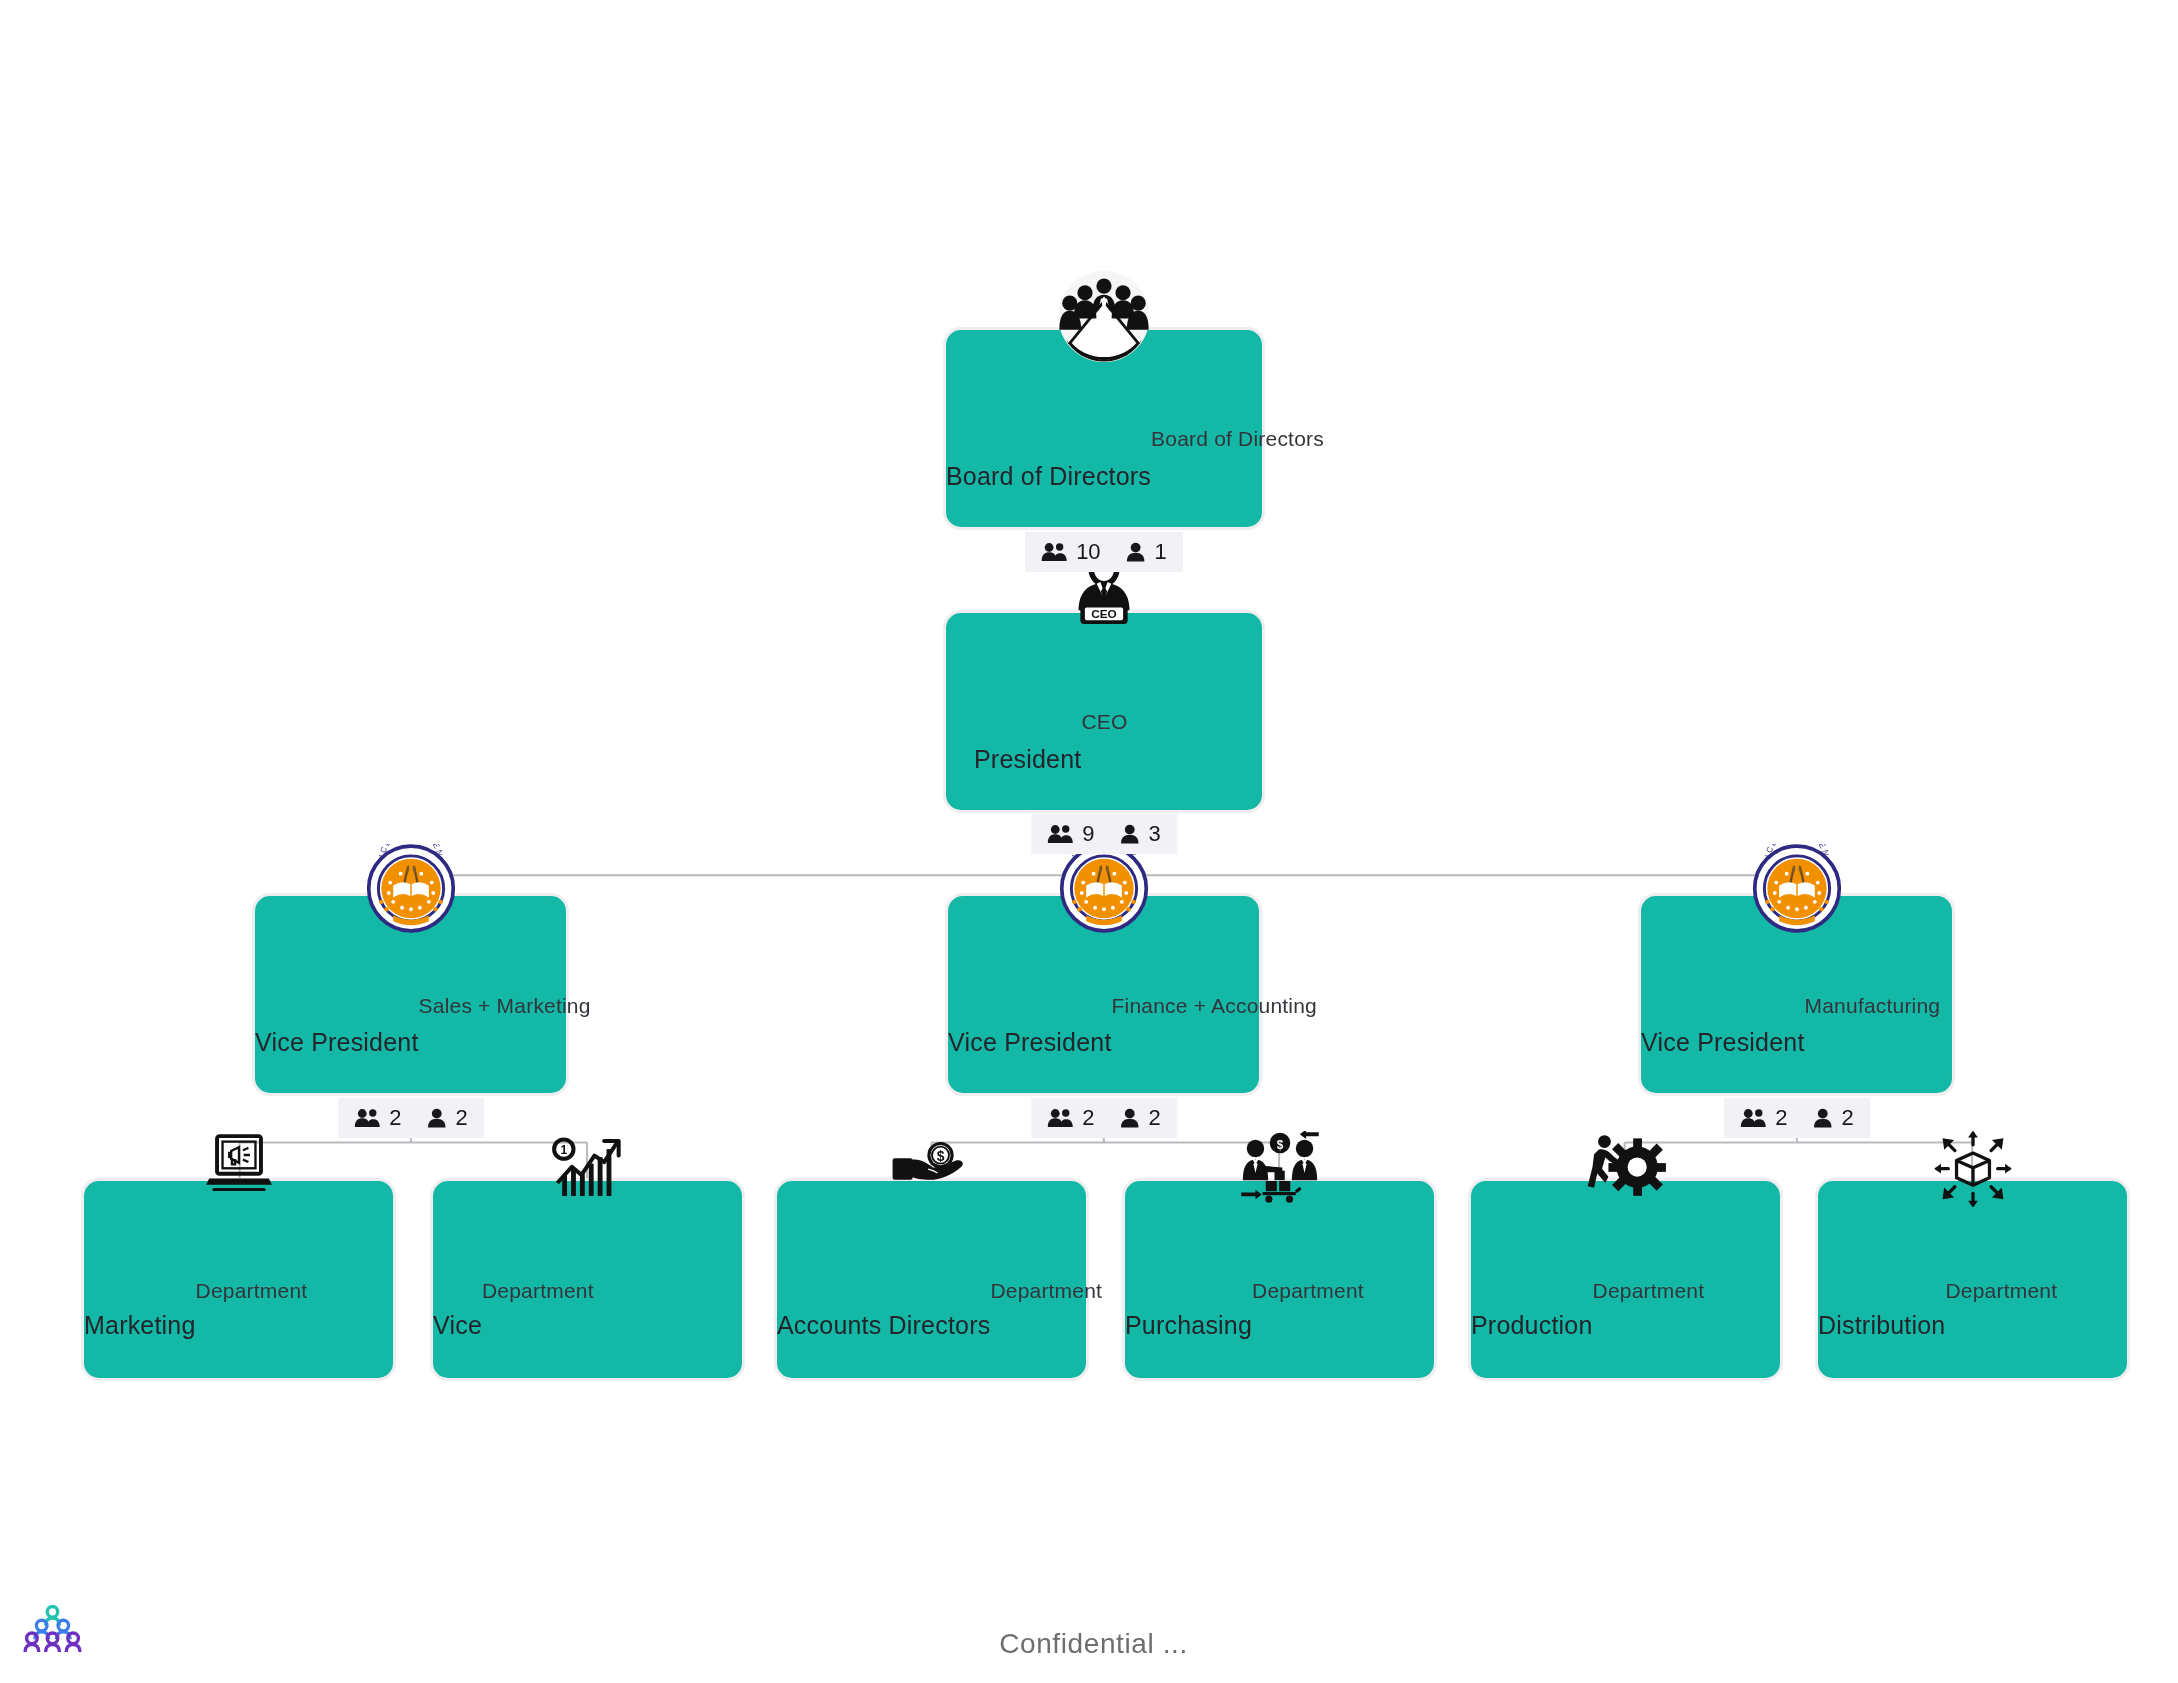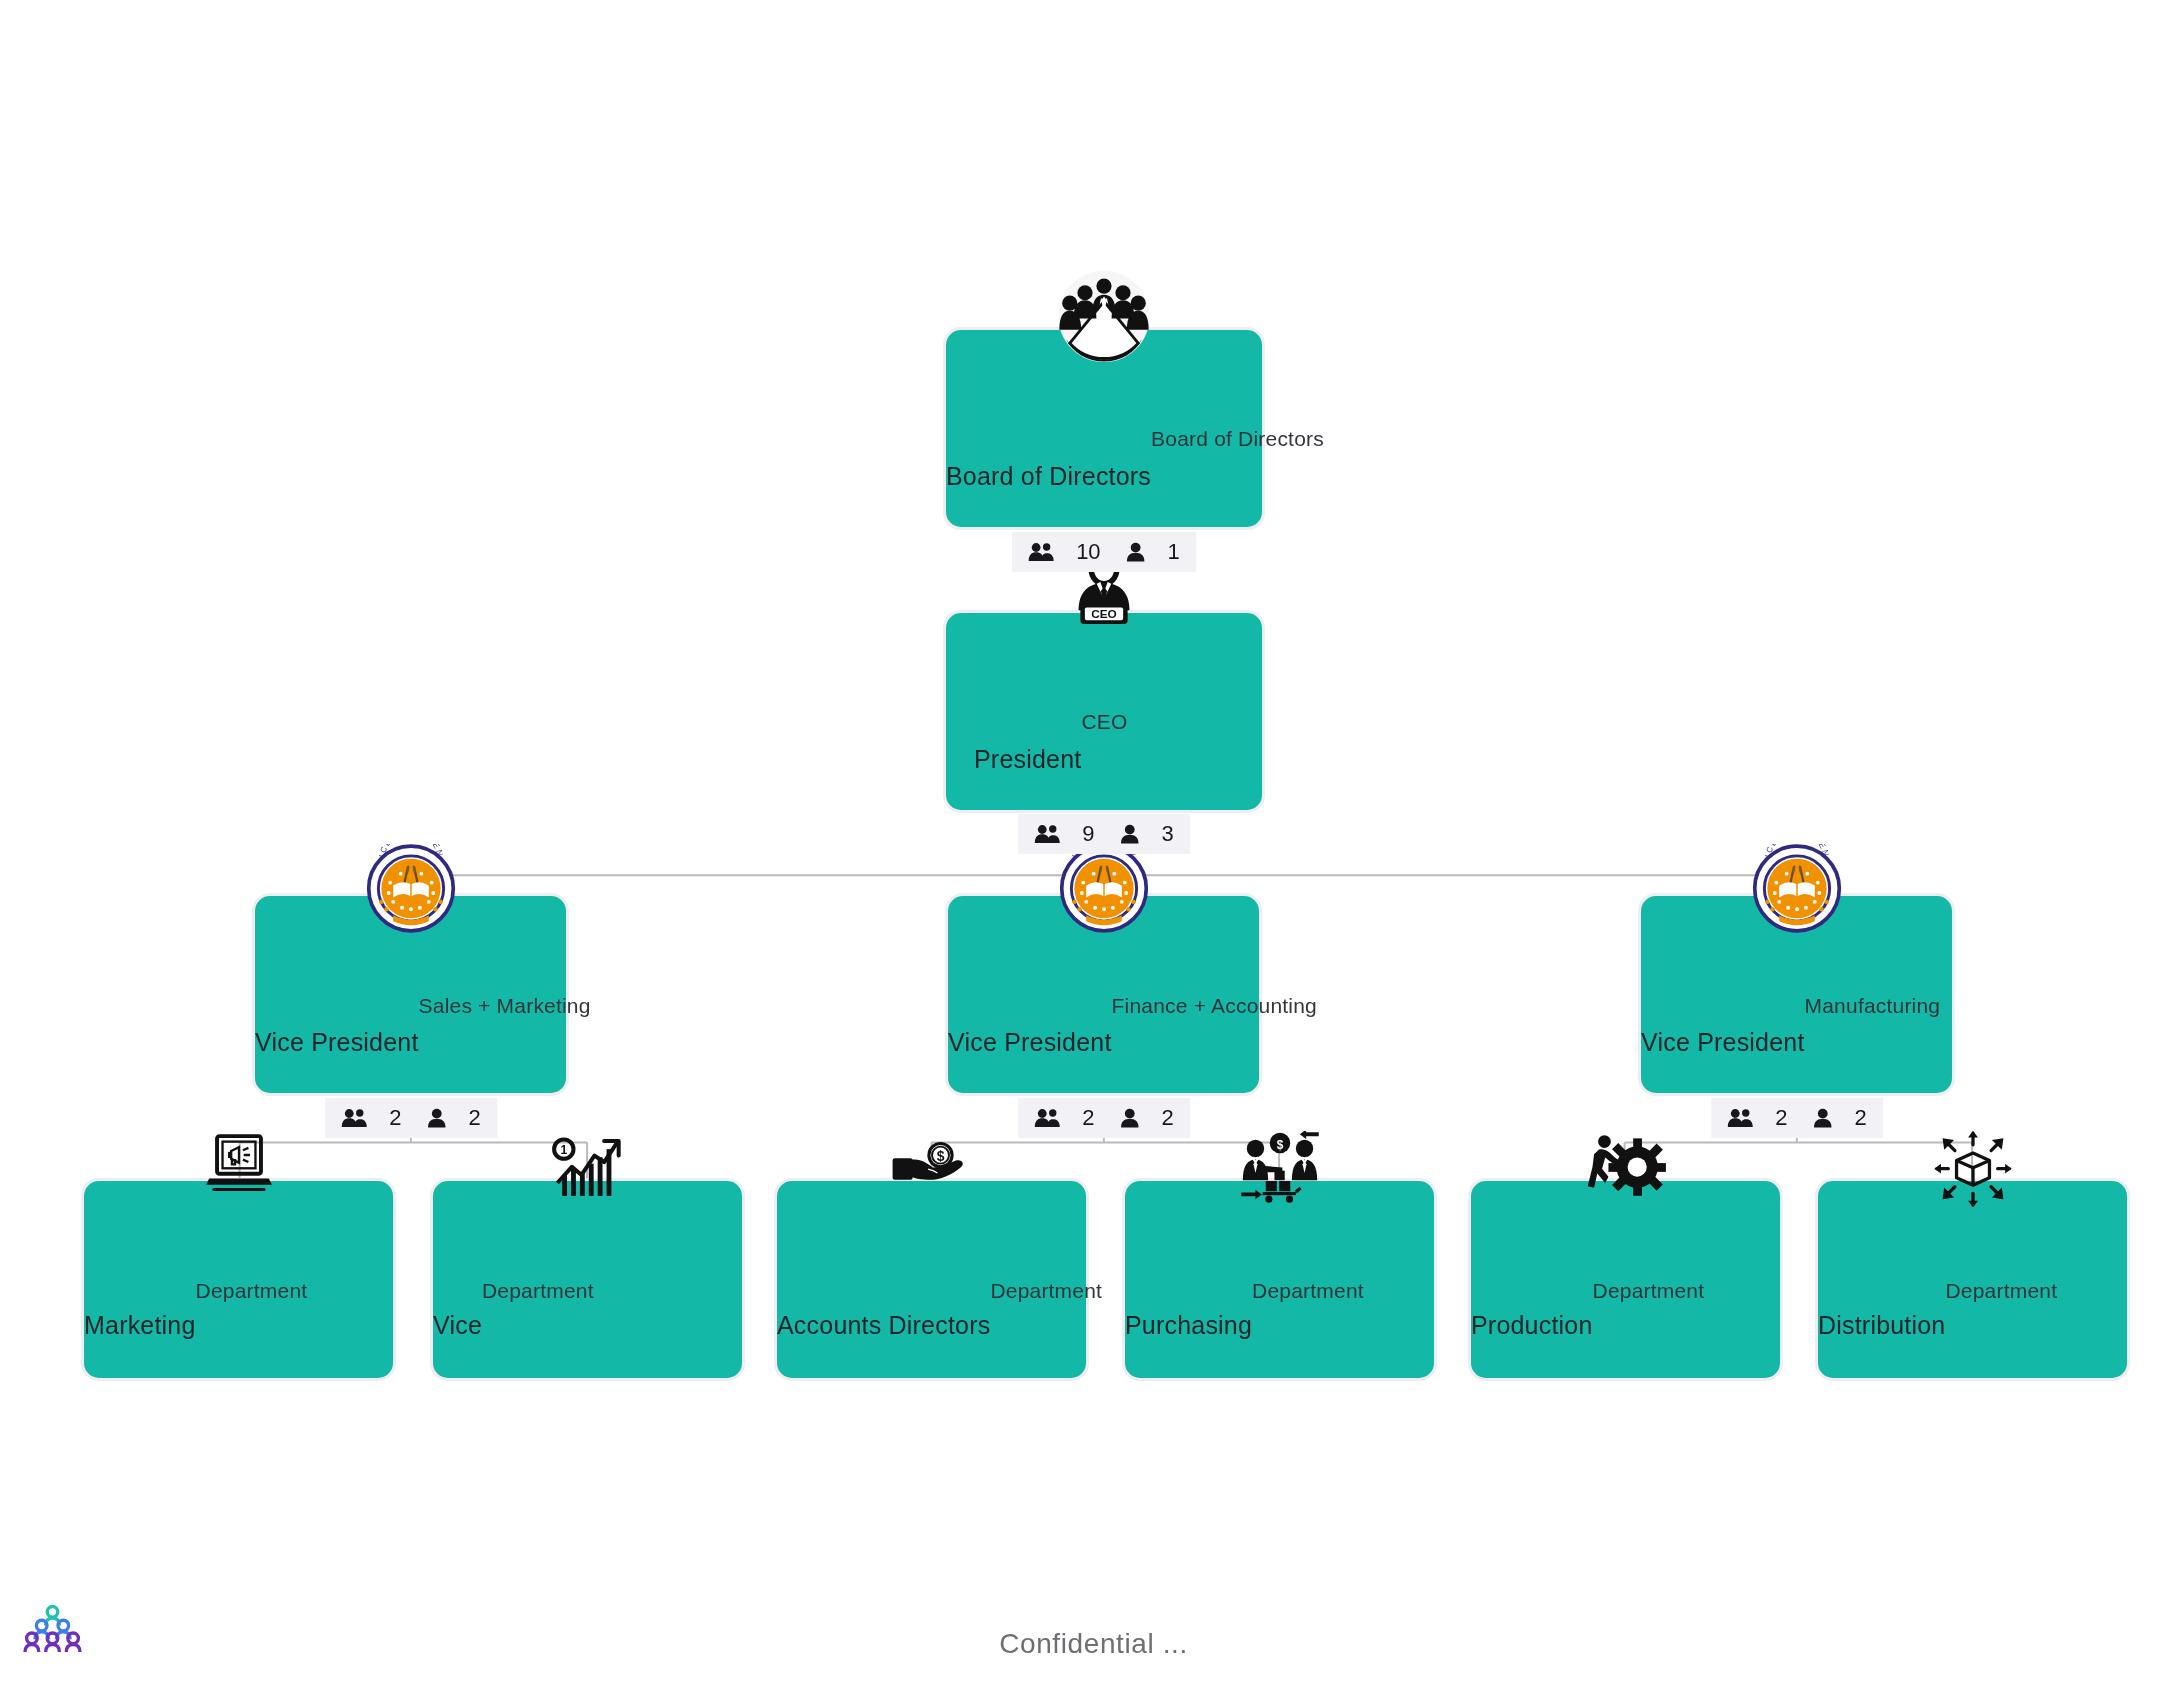--- a/index.html
+++ b/index.html
@@ -73,21 +73,21 @@
     position: absolute;
     height: 40px;
     background: #f2f1f5;
     display: flex;
     align-items: center;
     gap: 26px;
     padding: 0 16px;
     transform: translateX(-50%);
     z-index: 4;
   }
-  .count-group { display: flex; align-items: center; gap: 22px; }
+  .count-group { display: flex; align-items: center; gap: 9px; }
   .count-group .num {
     font-size: 22px;
     color: #16181d;
     line-height: 1;
     font-family: "Liberation Sans", sans-serif;
   }
   .count-group svg { display: block; }
 
   
   #footer-text {

